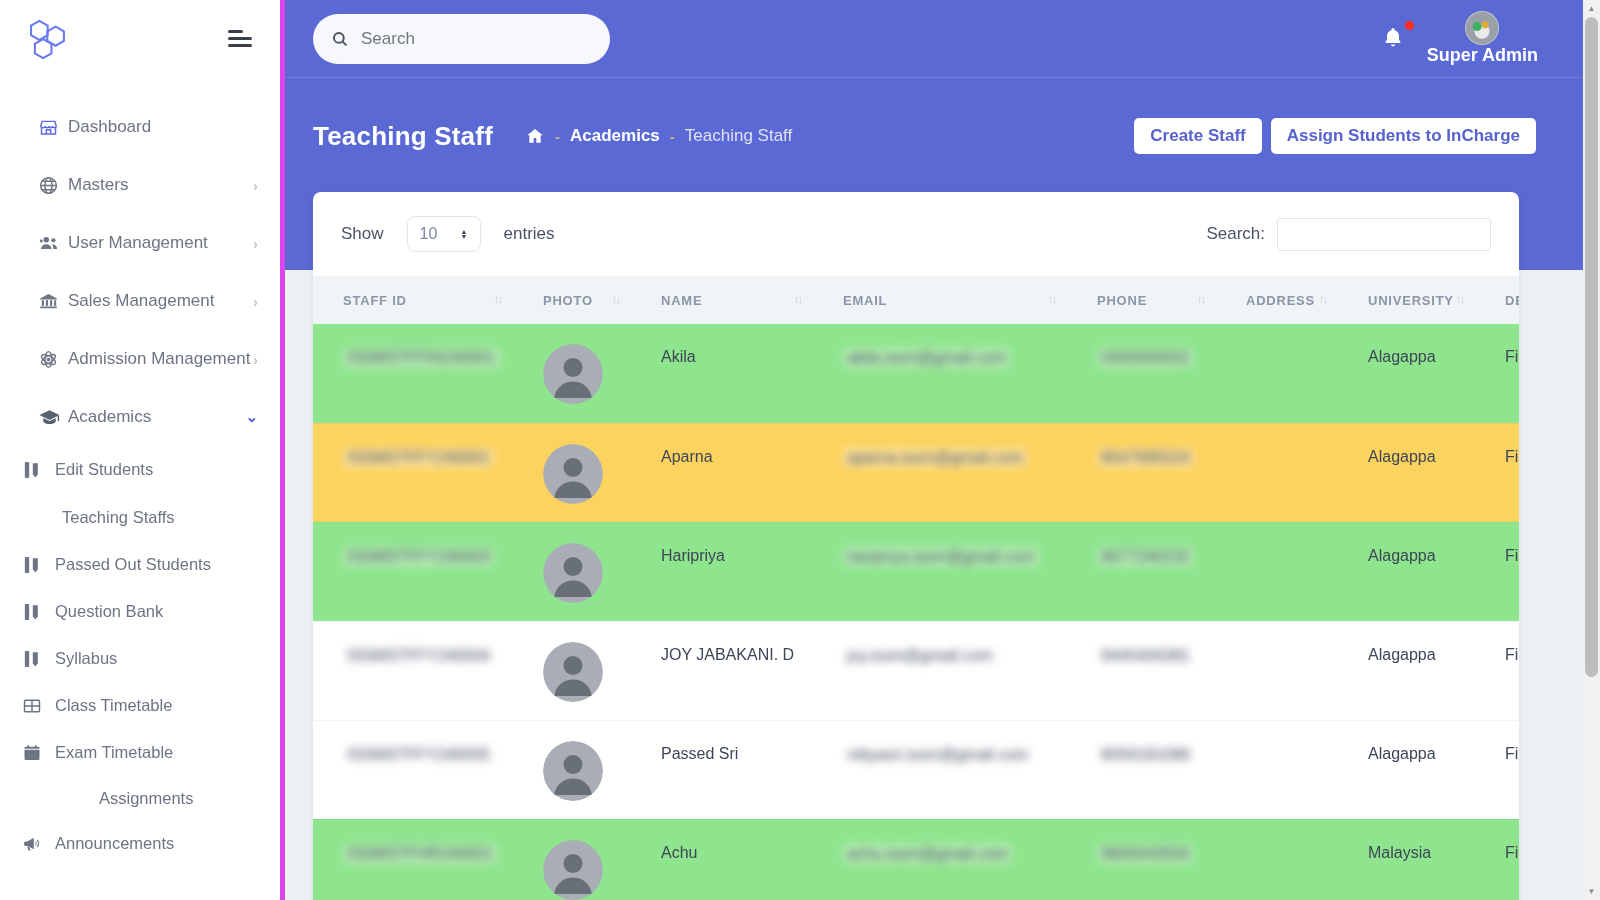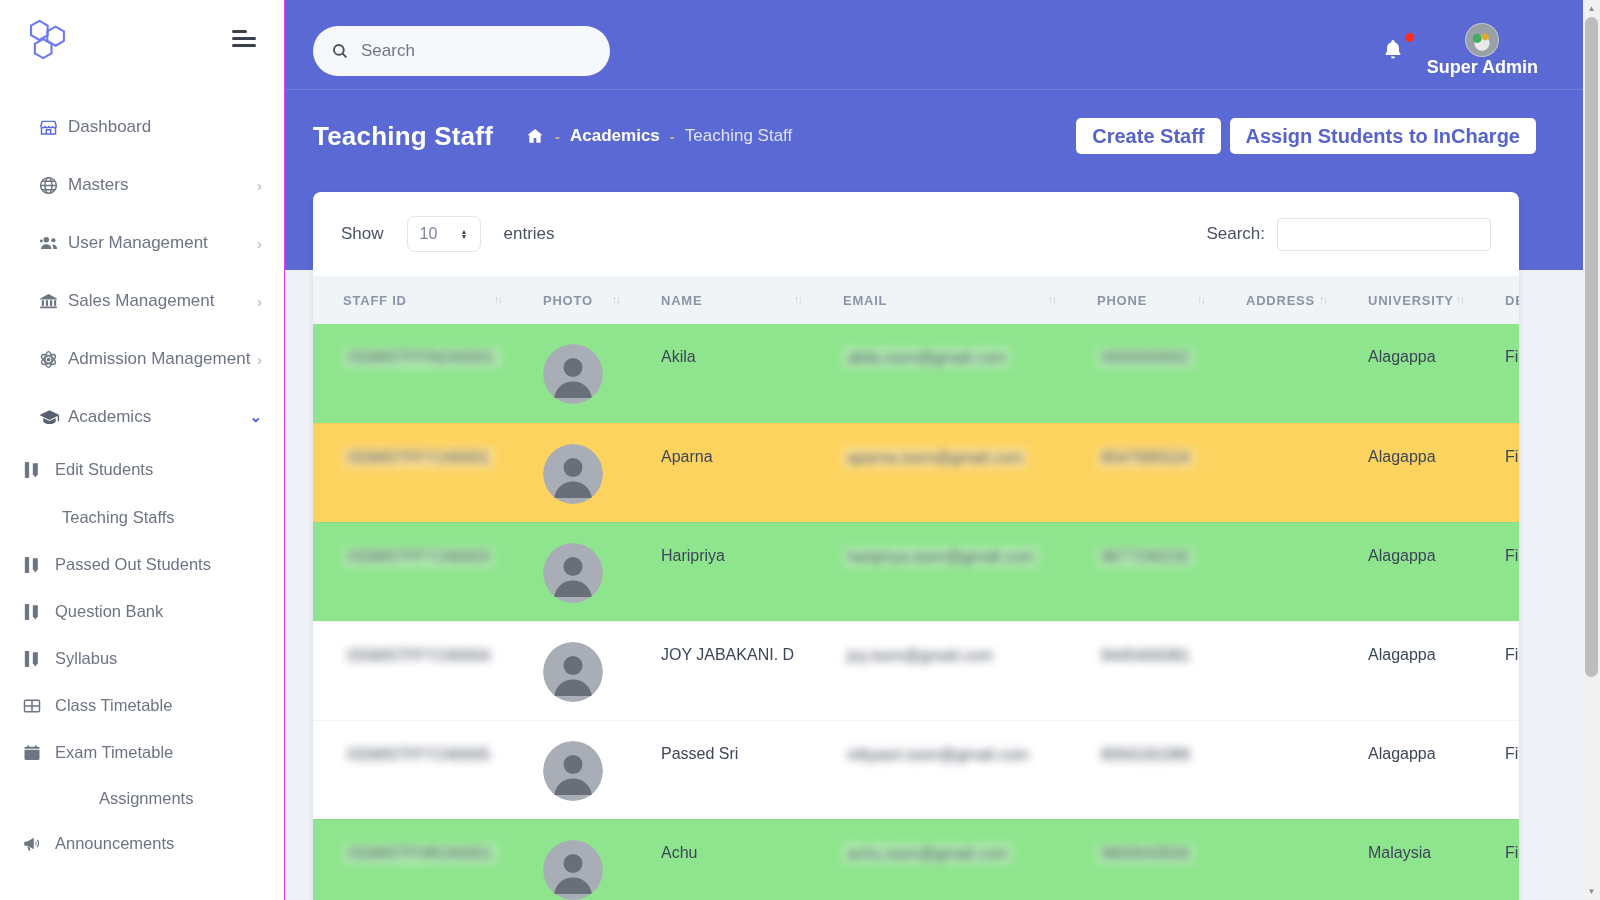--- a/index.html
+++ b/index.html
@@ -1,20 +1,20 @@
 <!DOCTYPE html>
 <html><head>
 <meta charset="utf-8">
 <style>
   * { margin:0; padding:0; box-sizing:border-box; }
   html,body { width:1600px; height:900px; overflow:hidden; font-family:"Liberation Sans", sans-serif; background:#edf0f5; }
   .app { display:flex; width:1600px; height:900px; position:relative; }
 
   
-  .sidebar { width:285px; height:900px; background:#ffffff; border-right:1px solid #d946ef; flex:0 0 285px; position:relative; z-index:5; }
+  .sidebar { width:285px; height:900px; background:#ffffff; border-right:5px solid #d946ef; flex:0 0 285px; position:relative; z-index:5; }
   .sidebar-head { height:78px; display:flex; align-items:center; justify-content:space-between; padding:0 26px 0 24px; }
   .logo-svg { display:block; }
   .hamburger { width:26px; cursor:pointer; padding-top:2px; }
   .hamburger span { display:block; height:3px; background:#3a3f4c; border-radius:2px; margin-bottom:4px; }
   .hamburger span:nth-child(1){ width:15px; }
   .hamburger span:nth-child(2){ width:24px; }
   .hamburger span:nth-child(3){ width:24px; }
   .nav { padding-top:20px; }
   .nav-item { display:flex; align-items:center; height:58px; padding-left:38px; padding-right:22px; color:#6d7482; font-size:17px; cursor:pointer; position:relative; }
   .nav-item .ico { width:30px; flex:0 0 30px; display:flex; align-items:center; color:#6d7482; }
@@ -22,41 +22,41 @@
   .nav-item .chev { margin-left:auto; color:#c2c7d2; font-size:15px; font-weight:bold; }
   .nav-item .chev.open { color:#4c5fd8; }
   .nav-item.sub { height:48px; padding-left:62px; font-size:16.5px; }
   .nav-item.lvl2 { height:47px; padding-left:22px; font-size:16.5px; }
   .nav-item.lvl2 .ico { width:33px; flex:0 0 33px; }
   .nav-item.noicon { height:44px; padding-left:99px; font-size:16.5px; }
 
   
   .main { flex:1; position:relative; height:900px; background:#edf0f5; }
   .purple-band { position:absolute; left:0; top:0; right:0; height:270px; background:#5b69d4; }
-  .topbar { position:absolute; left:0; top:12px; right:0; height:78px; display:flex; align-items:center; padding:0 62px 0 28px; border-bottom:1px solid rgba(255,255,255,0.14); z-index:3; }
+  .topbar { position:absolute; left:0; top:0; right:0; height:78px; display:flex; align-items:center; padding:0 62px 0 28px; border-bottom:1px solid rgba(255,255,255,0.14); z-index:3; }
   .search-pill { width:297px; height:50px; background:#f7f8fb; border-radius:25px; display:flex; align-items:center; padding:0 18px; }
   .search-pill .mag { margin-right:12px; display:flex; }
   .search-pill input { border:none; outline:none; background:transparent; font-size:17px; color:#3c4352; width:220px; font-family:"Liberation Sans", sans-serif; }
   .search-pill input::placeholder { color:#5a6170; opacity:0.85; }
   .top-right { margin-left:auto; display:flex; align-items:center; gap:22px; }
   .bell-wrap { position:relative; cursor:pointer; }
   .bell-dot { position:absolute; top:-4px; right:-9px; width:9px; height:9px; border-radius:50%; background:#ff2d20; }
   .avatar-chip { display:flex; align-items:center; cursor:pointer;flex-direction:column; }
   .avatar-img { width:34px; height:34px; border-radius:50%; background:radial-gradient(circle at 35% 45%, #3fae62 0 4px, transparent 5px), radial-gradient(circle at 60% 40%, #e0a92f 0 3px, transparent 4px), radial-gradient(circle at 50% 60%, #e9e9e9 0 7px, transparent 8px), #9aa0a8; border:1px solid rgba(255,255,255,0.4); }
   .admin-name { color:#ffffff; font-size:18px; font-weight:bold; }
 
   .page-head { position:absolute; left:28px; right:64px; top:118px; display:flex; align-items:center; z-index:3; }
   .page-title { color:#ffffff; font-size:26px; font-weight:bold; letter-spacing:0.2px; }
   .breadcrumb { display:flex; align-items:center; margin-left:32px; gap:10px; }
   .breadcrumb .home { display:flex; }
   .crumb-sep { color:#cdb97e; font-weight:bold; font-size:15px; }
   .crumb-strong { color:#ffffff; font-size:17px; font-weight:bold; }
   .crumb-light { color:#dfe3f9; font-size:17px; }
   .head-buttons { margin-left:auto; display:flex; gap:9px; }
-  .btn-white { background:#ffffff; color:#5662cd; border:none; border-radius:5px; height:36px; padding:0 16px; font-size:20px; font-weight:bold; font-family:"Liberation Sans", sans-serif; cursor:pointer; }
+  .btn-white { background:#ffffff; color:#5662cd; border:none; border-radius:5px; height:36px; padding:0 16px; font-size:17px; font-weight:bold; font-family:"Liberation Sans", sans-serif; cursor:pointer; }
 
   
   .card { position:absolute; left:28px; top:192px; width:1206px; bottom:-30px; background:#ffffff; border-radius:8px 8px 0 0; overflow:hidden; z-index:2; box-shadow:0 2px 6px rgba(40,50,100,0.10); }
   .card-controls { height:84px; display:flex; align-items:center; padding:0 28px; }
   .show-group { display:flex; align-items:center; gap:23px; font-size:17px; color:#4a5266; }
   .page-size { width:74px; height:36px; border:1px solid #e2e6ec; border-radius:8px; display:flex; align-items:center; justify-content:space-between; padding:0 12px; color:#7b86a0; font-size:16px; cursor:pointer; }
   .updown { display:flex; flex-direction:column; line-height:5px; color:#3c4352; font-size:7px; }
   .search-group { margin-left:auto; display:flex; align-items:center; gap:12px; font-size:17px; color:#4a5266; }
   .search-group input { width:214px; height:33px; border:1px solid #dfe4ea; border-radius:4px; outline:none; padding:0 10px; font-size:15px; color:#3c4352; font-family:"Liberation Sans", sans-serif; }
 

